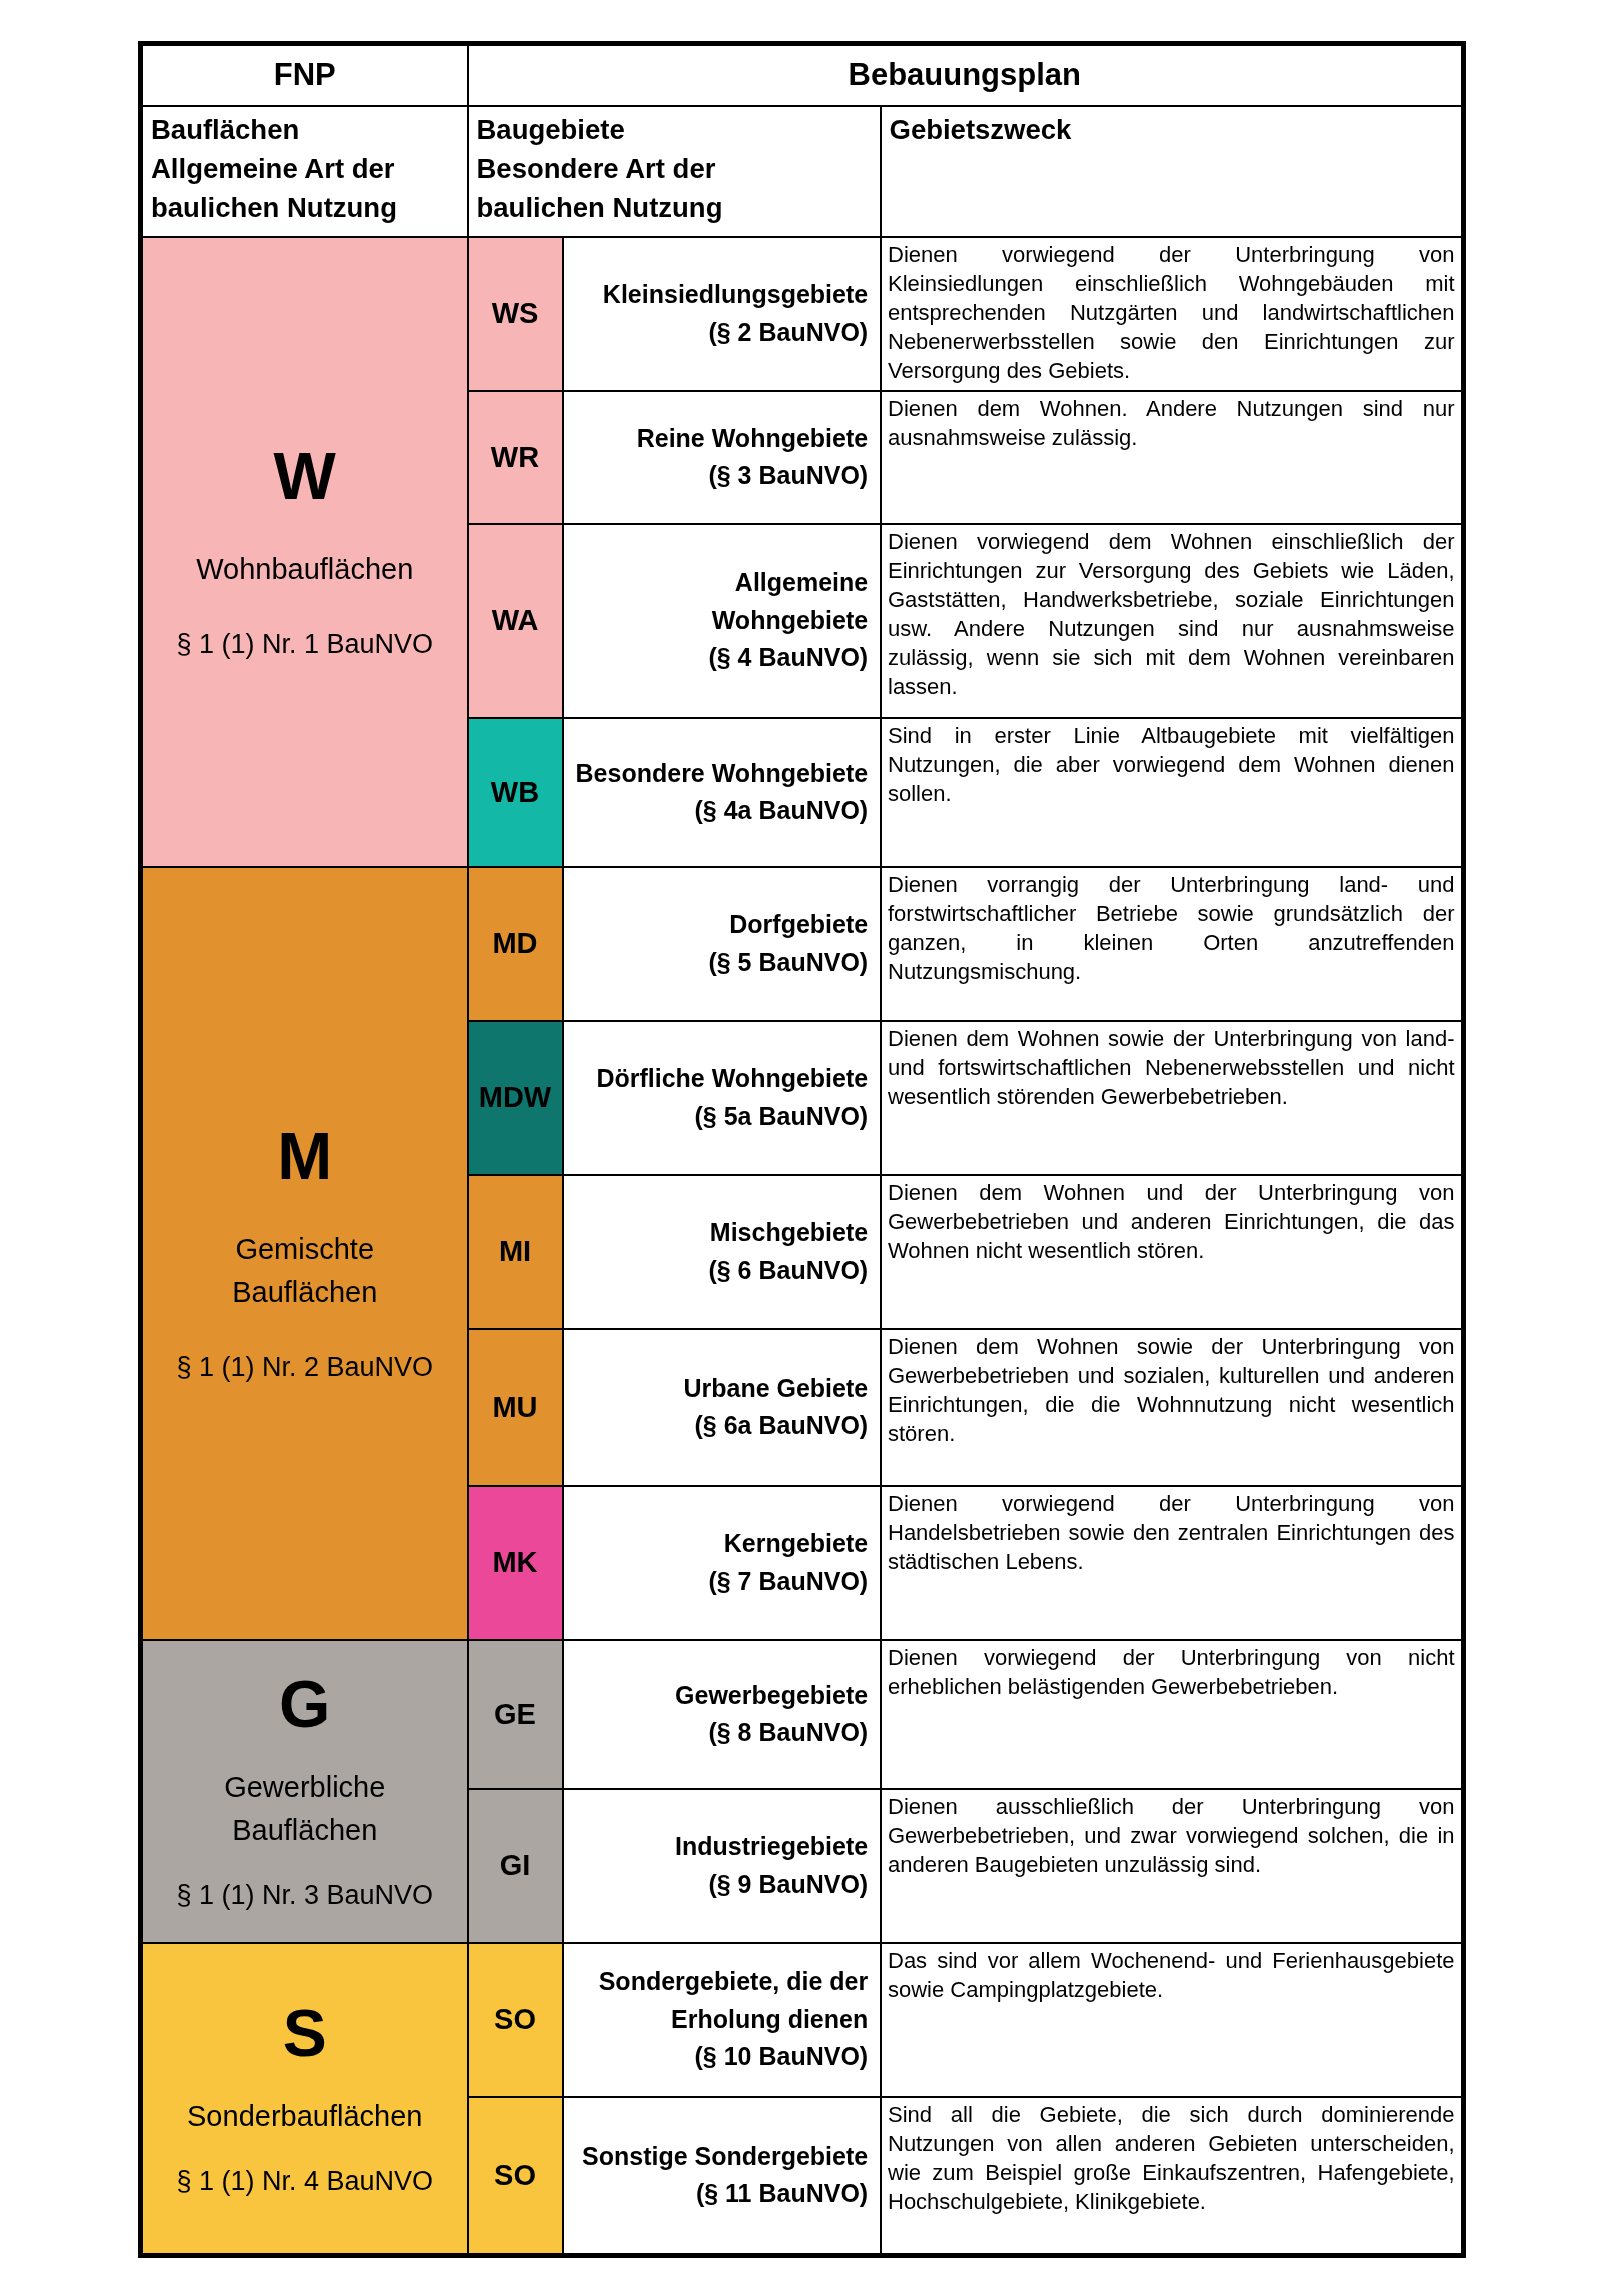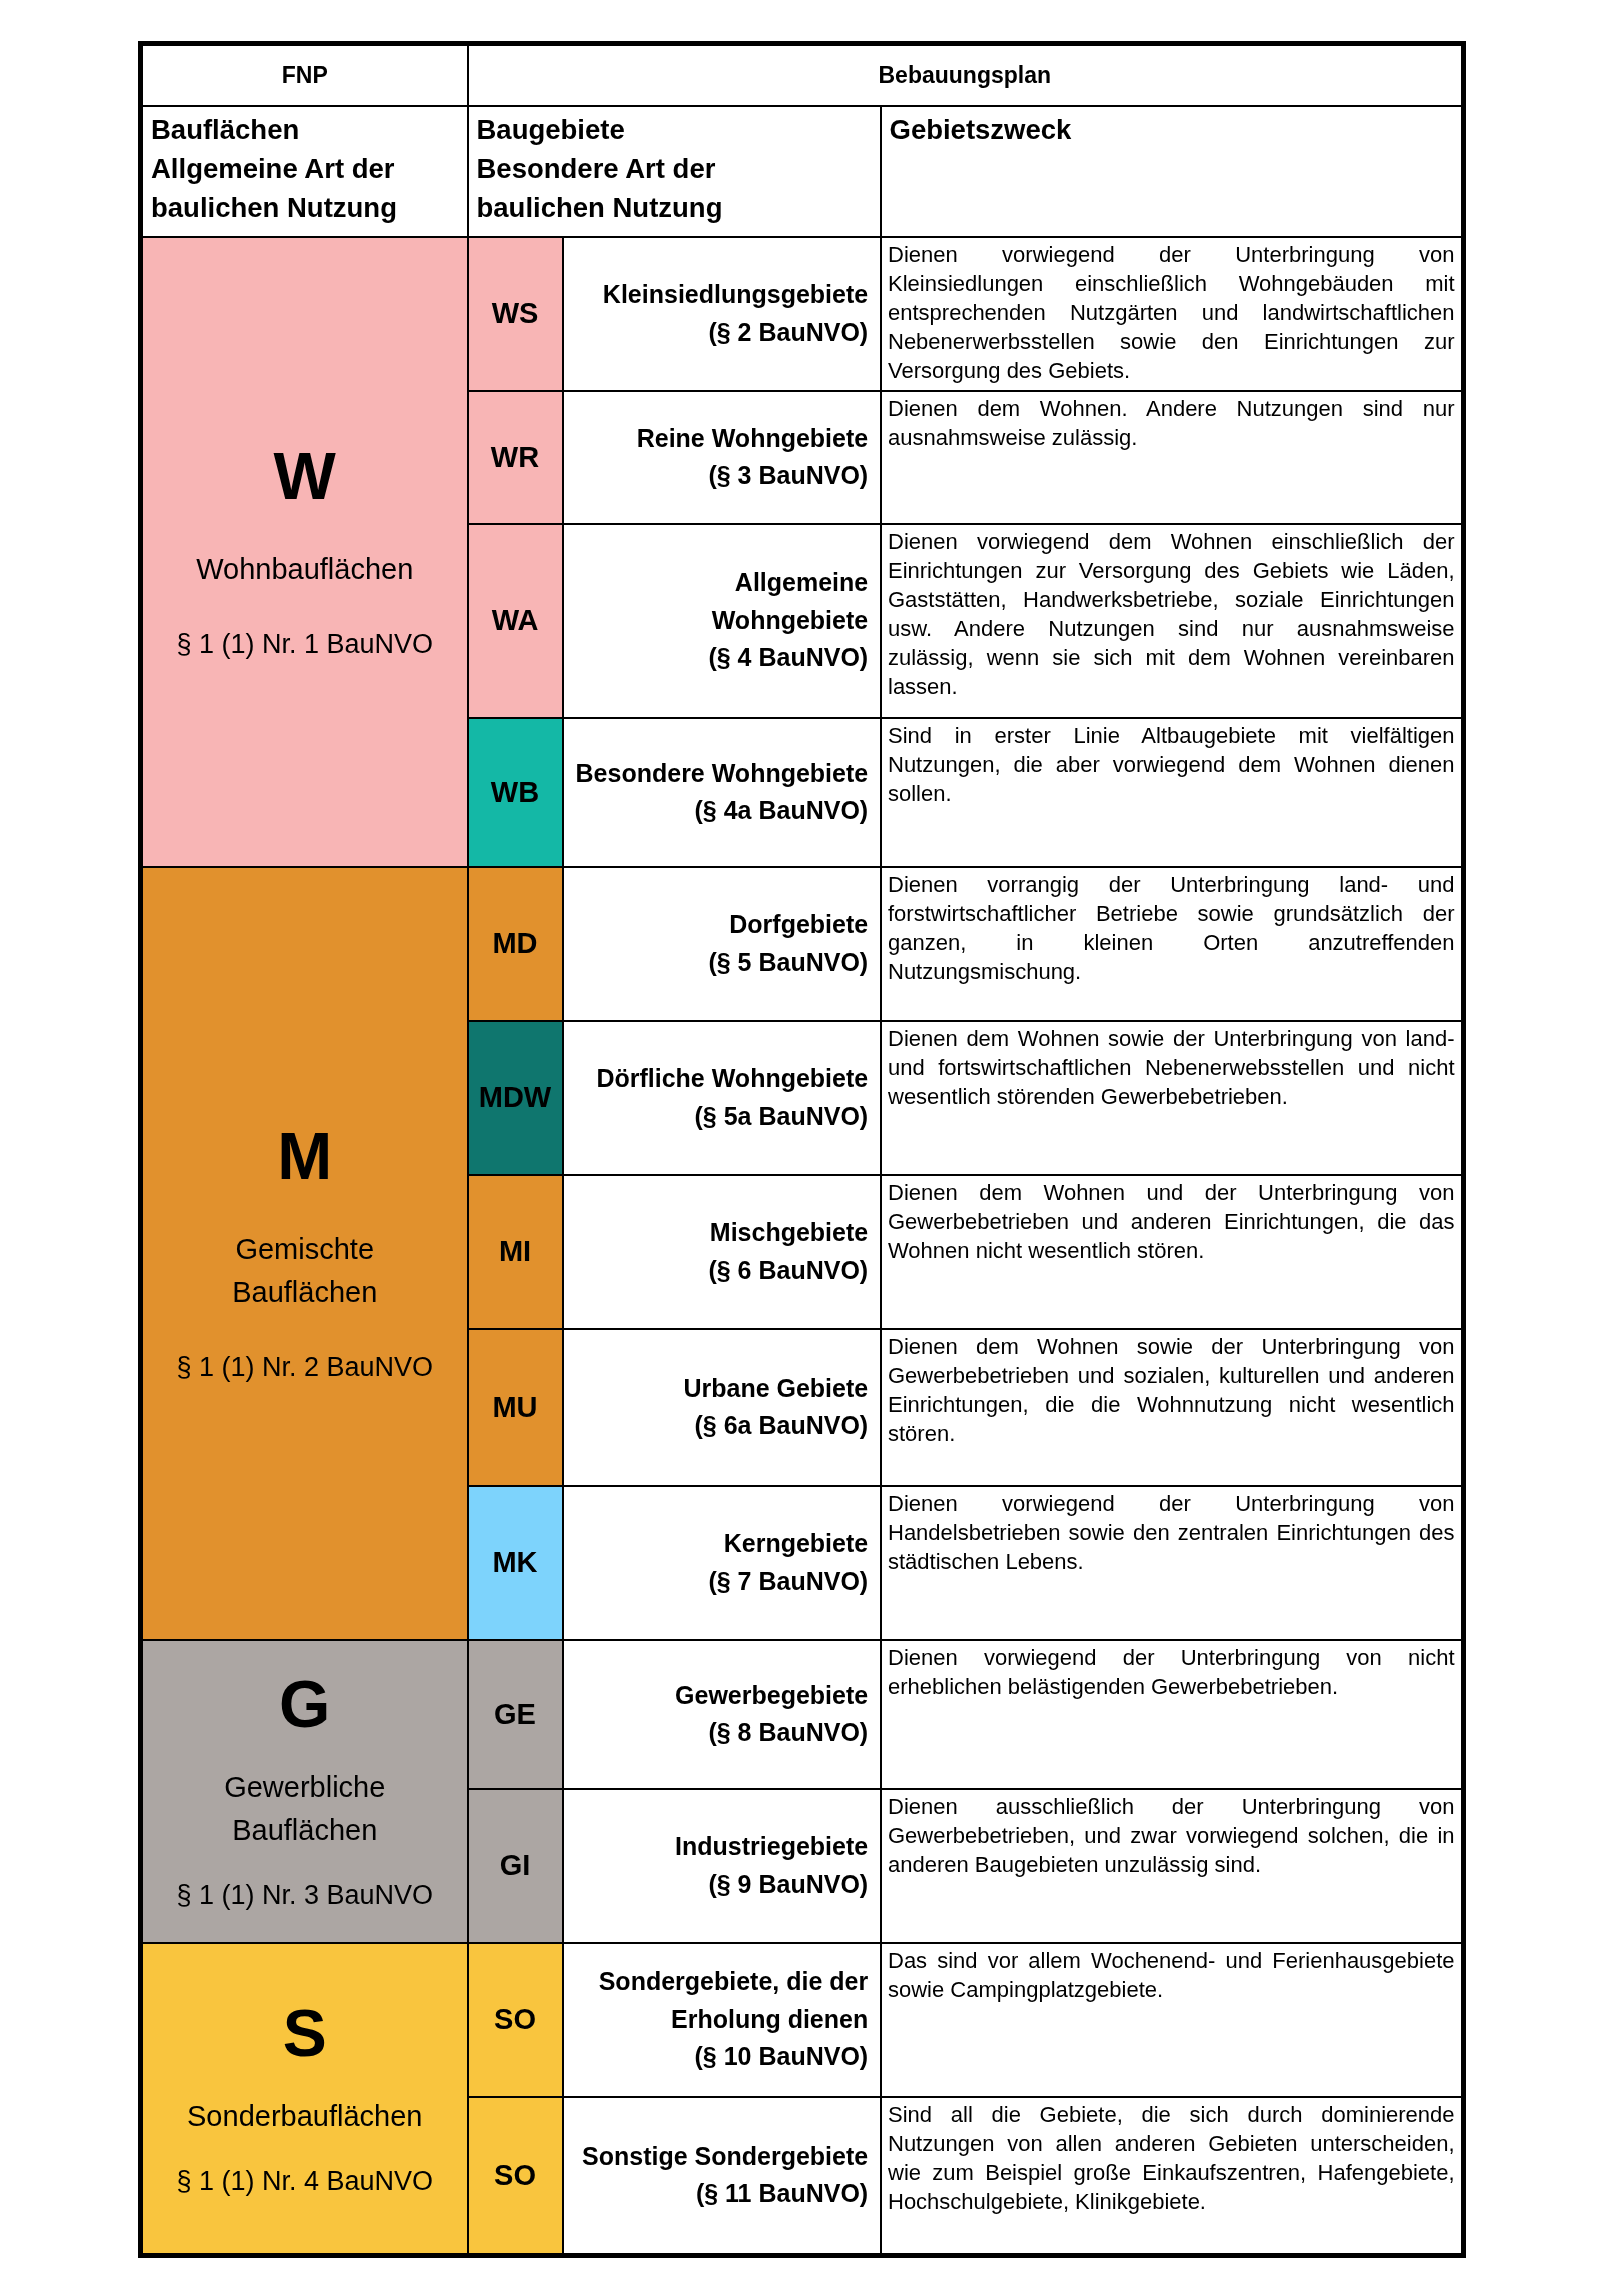--- a/index.html
+++ b/index.html
@@ -22,21 +22,21 @@
     border: 5.7px solid #000;
   }
   #main-table td {
     border: 2.4px solid #000;
     overflow: hidden;
   }
   
   tr.hrow1 { height: 62px; }
   tr.hrow1 td {
     font-weight: bold;
-    font-size: 23px;
+    font-size: 31px;
     text-align: center;
     vertical-align: middle;
     border-bottom: 5.7px solid #000;
   }
   
   tr.hrow2 { height: 131px; }
   tr.hrow2 td {
     font-weight: bold;
     font-size: 27.5px;
     line-height: 1.42;
@@ -210,21 +210,21 @@
       </tr>
       <tr>
         <td class="code-cell" style="background: rgb(225, 145, 45);">MU</td>
         <td class="name-cell">
           <div>Urbane Gebiete</div>
           <div>(§ 6a BauNVO)</div>
         </td>
         <td class="zweck-cell">Dienen dem Wohnen sowie der Unterbringung von Gewerbebetrieben und sozialen, kulturellen und anderen Einrichtungen, die die Wohnnutzung nicht wesentlich stören.</td>
       </tr>
       <tr>
-        <td class="code-cell" style="background: #7dd3fc; margin-left: 32px;">MK</td>
+        <td class="code-cell" style="background: #ec4899; margin-left: 32px;">MK</td>
         <td class="name-cell">
           <div>Kerngebiete</div>
           <div>(§ 7 BauNVO)</div>
         </td>
         <td class="zweck-cell">Dienen vorwiegend der Unterbringung von Handelsbetrieben sowie den zentralen Einrichtungen des städtischen Lebens.</td>
       </tr>
       <tr>
         <td class="fnp-cell" rowspan="2" style="background: rgb(172, 166, 163);">
           <div class="fnp-inner tight">
             <div class="section-letter">G</div>

